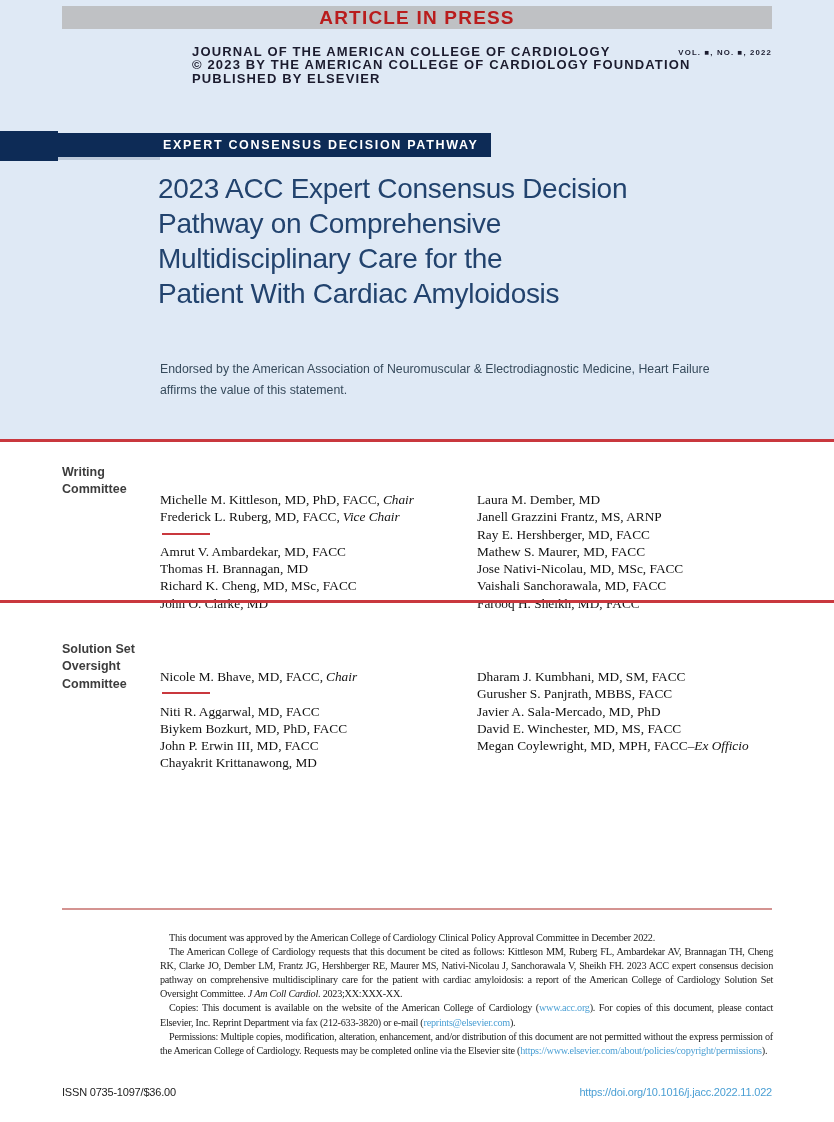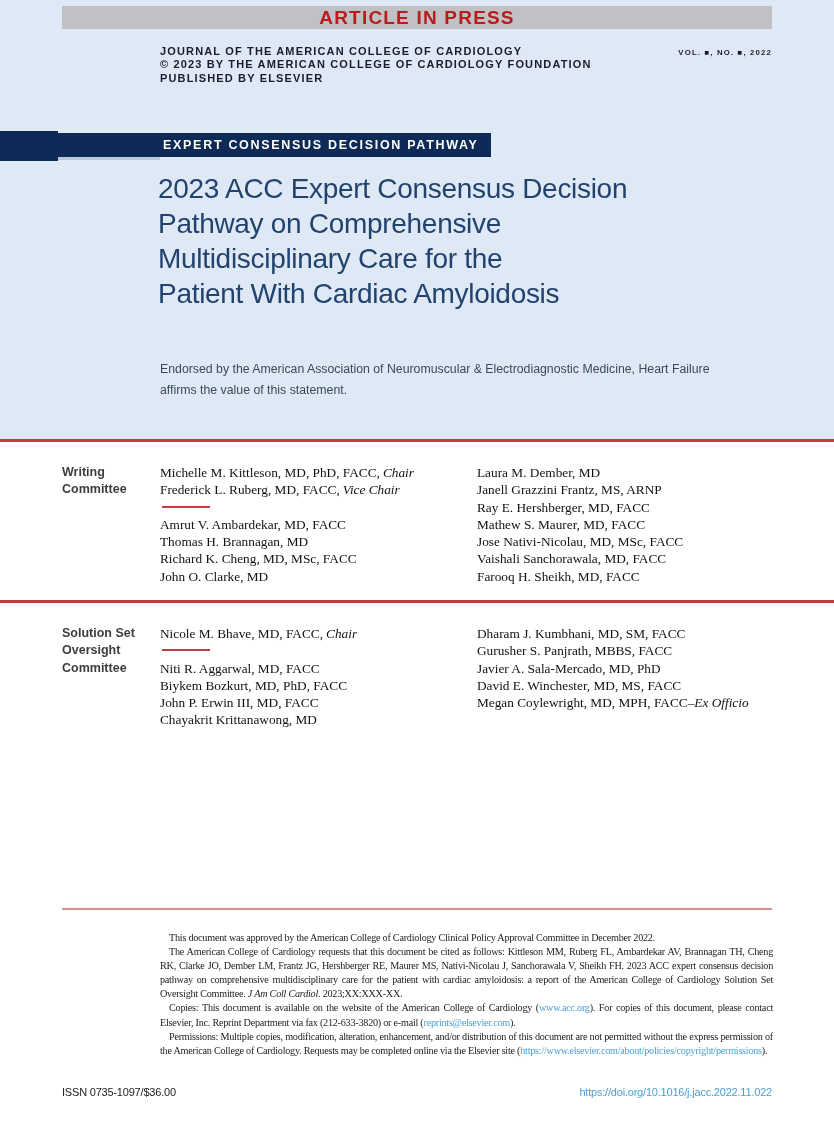--- a/index.html
+++ b/index.html
@@ -10,21 +10,21 @@
     font-family:"Liberation Sans", sans-serif;
   }
   
   .header-bg { position:absolute; left:0; top:0; width:834px; height:439px; background:#dfe9f5; }
   .press-banner {
     position:absolute; left:62px; top:6px; width:710px; height:23px;
     background:#bfc1c4; color:#b91c1c; font-weight:bold; font-size:19px;
     letter-spacing:1.2px; text-align:center; line-height:23px;
   }
   .masthead { position:absolute; left:160px; top:45px; color:#1b1b2e; }
-  .masthead div { font-size:11px; font-weight:bold; letter-spacing:1.15px; line-height:13.4px; }
+  .masthead div { font-size:13px; font-weight:bold; letter-spacing:1.15px; line-height:13.4px;margin-left:32px; }
   .vol-info {
     position:absolute; right:62px; top:46px; color:#1b1b2e;
     font-size:7.8px; font-weight:bold; letter-spacing:1.15px; line-height:13.4px; text-align:right;
   }
   
   .band-left { position:absolute; left:0; top:131px; width:58px; height:30px; background:#0d2b56; }
   .band-shadow { position:absolute; left:58px; top:157px; width:102px; height:3px; background:#bcc9da; }
   .band-bar {
     position:absolute; left:0; top:133px; width:491px; height:24px; background:#0d2b56;
     color:#ffffff; font-weight:bold; font-size:12.5px; letter-spacing:1.7px;
@@ -39,30 +39,30 @@
   }
   .endorsement { position:absolute; left:160px; top:359px; color:#374b5c; font-size:12.3px; }
   .endorsement div { line-height:21.4px; white-space:nowrap; }
   
   .rule-red { position:absolute; left:0; width:834px; height:3px; background:#c9383e; }
   .rule1 { top:439px; }
   .rule2 { top:600px; }
   .rule-thin { position:absolute; left:62px; top:908px; width:710px; height:2px; background:#d49391; }
   .c-label { position:absolute; left:62px; width:96px; color:#3d3d3d; font-size:12.5px; font-weight:bold; }
   .c-label div { line-height:17.3px; }
-  .c-col { position:absolute; font-family:"Liberation Serif", serif; font-size:13.3px; color:#111111; }
+  .c-col { position:absolute; font-family:"Liberation Serif", serif; font-size:13.3px; color:#111111;margin-top:27px; }
   .c-col .row { line-height:17.3px; white-space:nowrap; }
   .c-col1 { left:160px; }
   .c-col2 { left:477px; }
   .divider-row { height:17.3px; position:relative; }
   .divider-row .bar { position:absolute; left:2px; top:7px; width:48px; height:2px; background:#c9383e; }
   .role { font-style:italic; margin-left:3px; }
   .role-tight { font-style:italic; }
   .wc { top:464px; }
-  .oc { top:625px; }
+  .oc { top:641px; }
   
   .footnotes {
     position:absolute; left:160px; top:931px; width:613px;
     font-family:"Liberation Serif", serif; font-size:10.2px; line-height:14.1px;
     letter-spacing:-0.25px; color:#1c1c1c; text-align:justify;
   }
   .footnotes p { text-indent:9px; }
   .jlink { color:#4a9fd4; text-decoration:none; }
   .ital { font-style:italic; }
   

